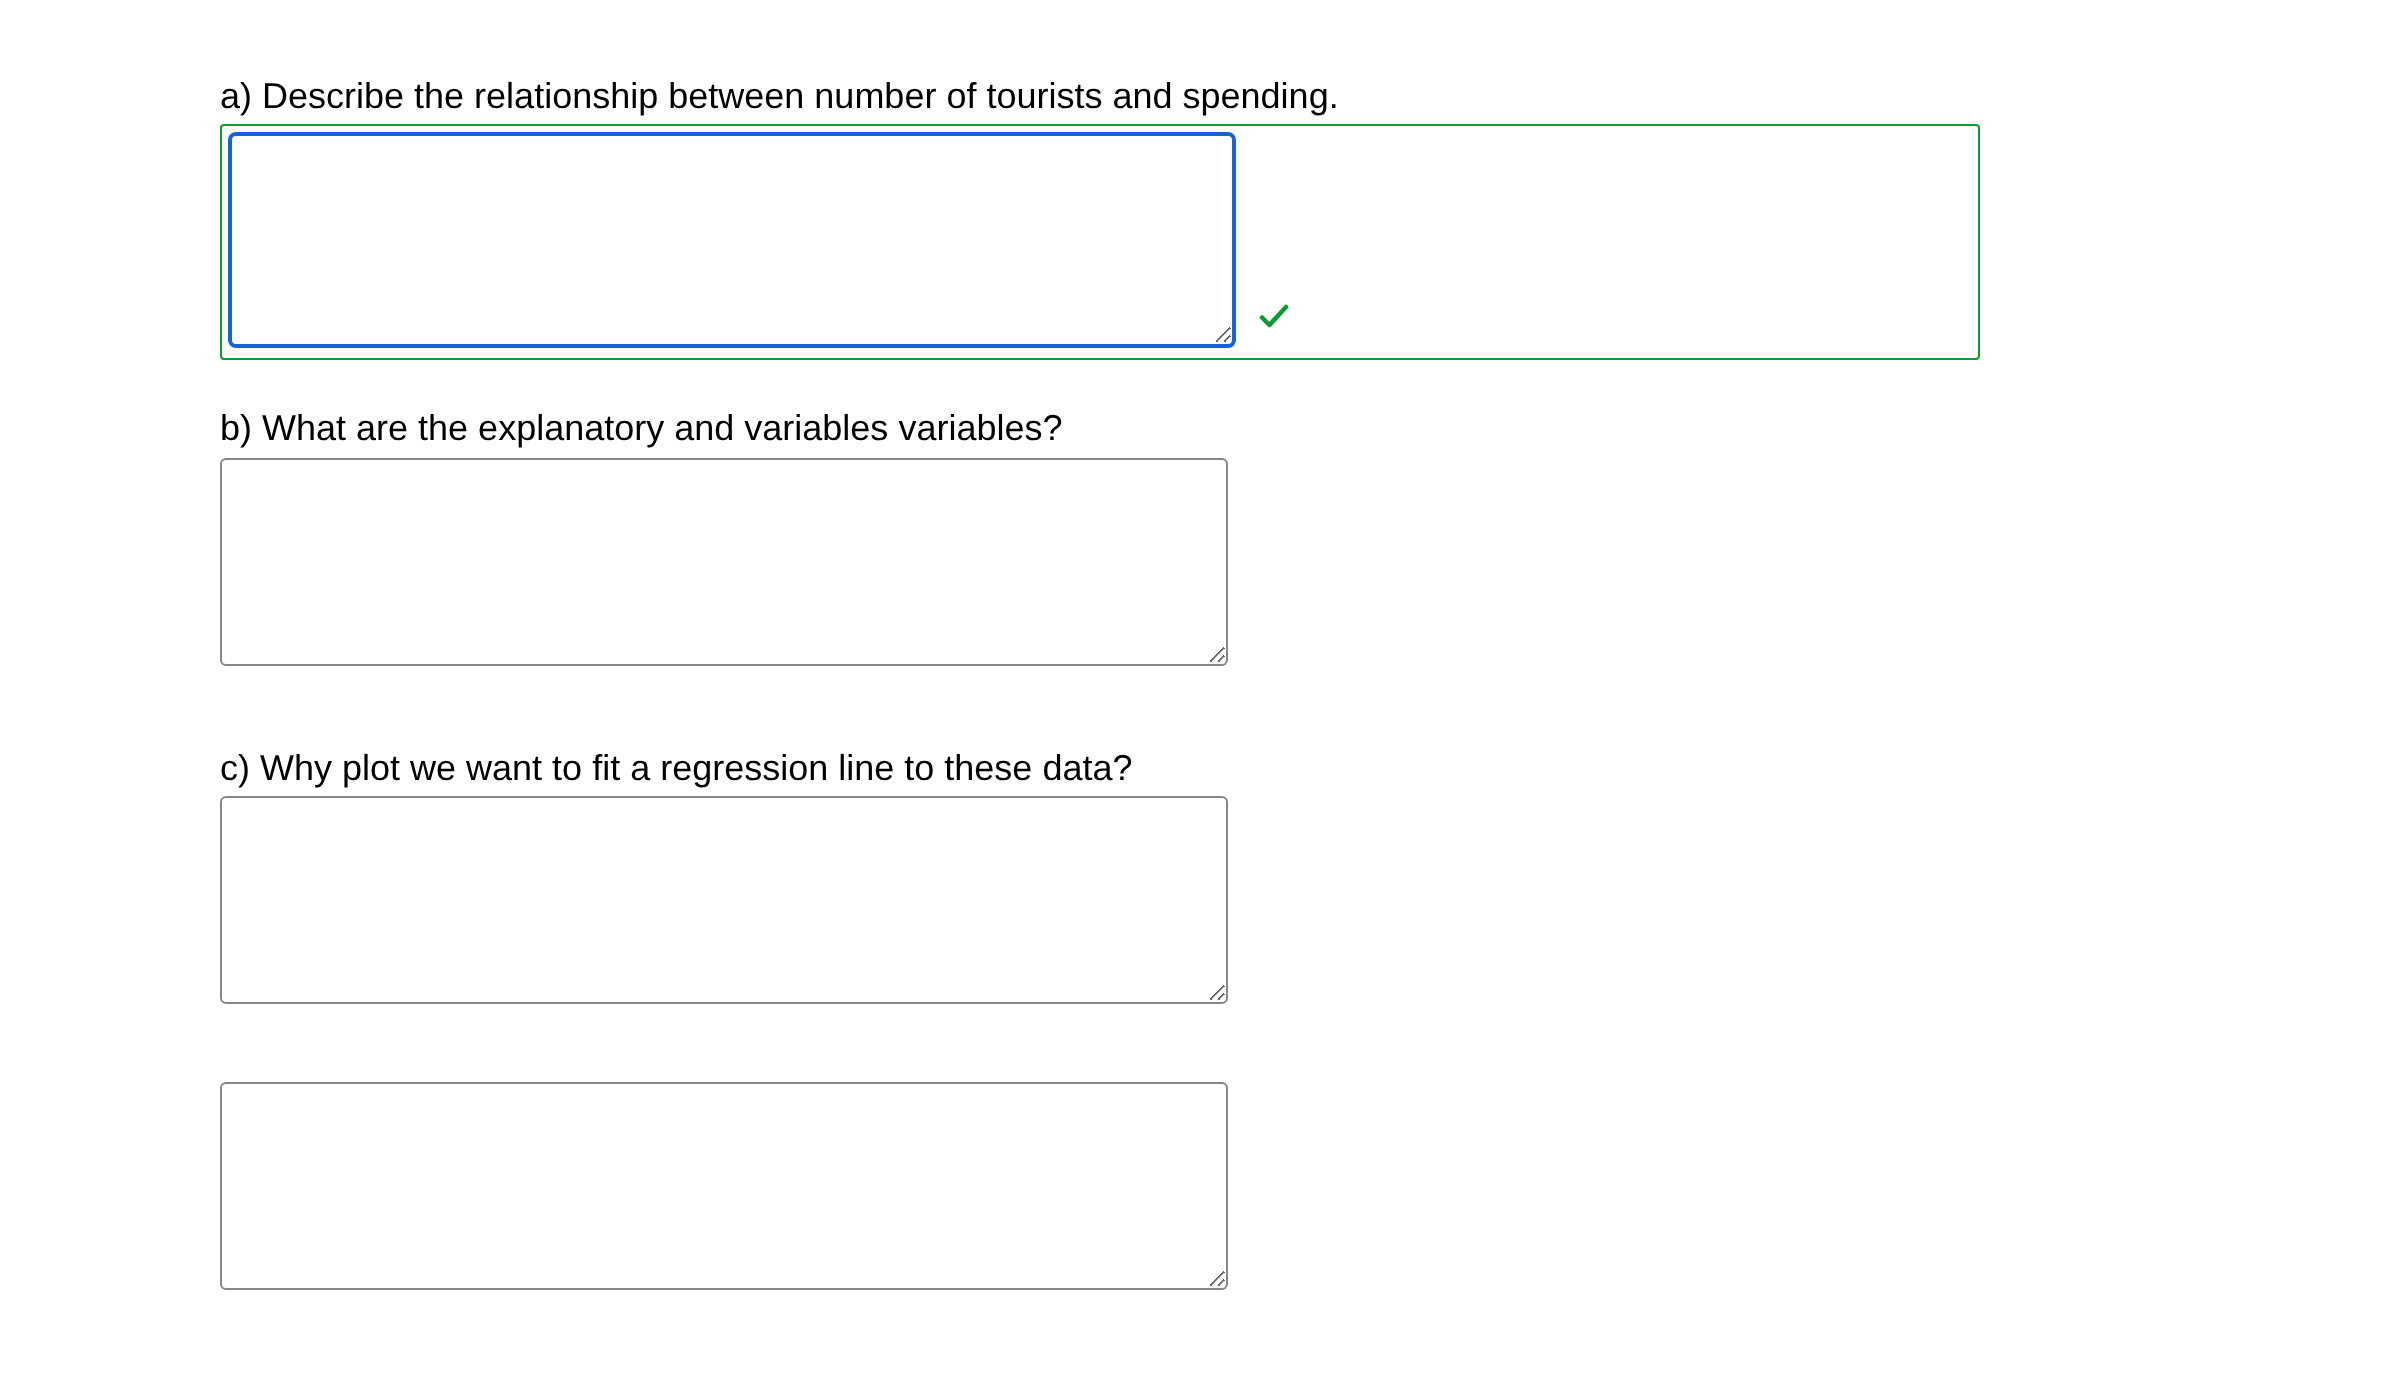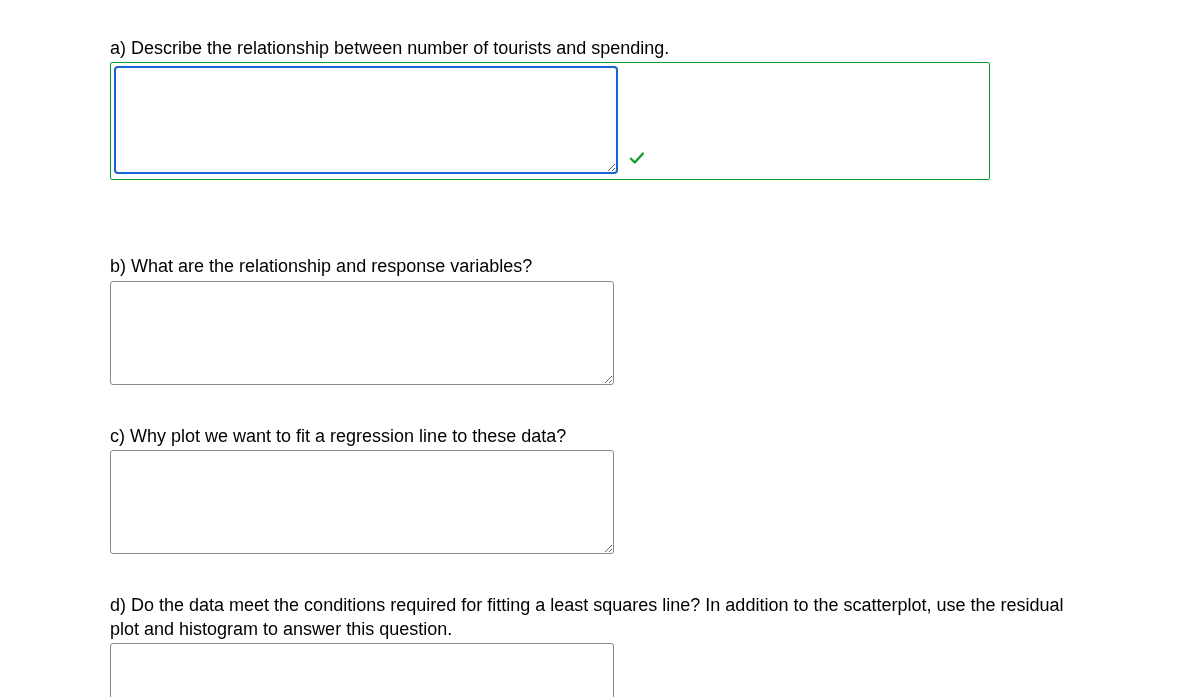--- a/index.html
+++ b/index.html
@@ -20,21 +20,21 @@
       width: 1200px;
       padding: 0 110px;
     }
     
     .question-block {
       margin-bottom: 34px;
     }
     
     .question-block.first {
       margin-top: 36px;
-      margin-bottom: 74px;
+      margin-bottom: 22px;
     }
     
     .question-block.last {
       margin-bottom: 10px;
     }
     
     .question-label {
       display: block;
       margin-bottom: 2px;
       line-height: 1.35;
@@ -103,27 +103,26 @@
       <textarea class="answer-textarea focused" style=""></textarea>
       <span class="check-icon">
         <svg viewBox="0 0 24 24">
             <polyline points="4 13 9 18 20 6"></polyline>
           </svg>
       </span>
     </div>
   </div>
 
   <div class="question-block">
-    <label class="question-label">b) What are the relationship and response variables?</label>
+    <label class="question-label">b) What are the explanatory and variables variables?</label>
     <textarea class="answer-textarea" style=""></textarea>
   </div>
 
   <div class="question-block">
     <label class="question-label">c) Why plot we want to fit a regression line to these data?</label>
     <textarea class="answer-textarea" style=""></textarea>
   </div>
 
   <div class="question-block last">
-    <label class="question-label">d) Do the data meet the conditions required for fitting a least squares line? In addition to the scatterplot, use the residual plot and histogram to answer this question.</label>
     <textarea class="answer-textarea" style=""></textarea>
   </div>
 
 </div>
 
 </body></html>

